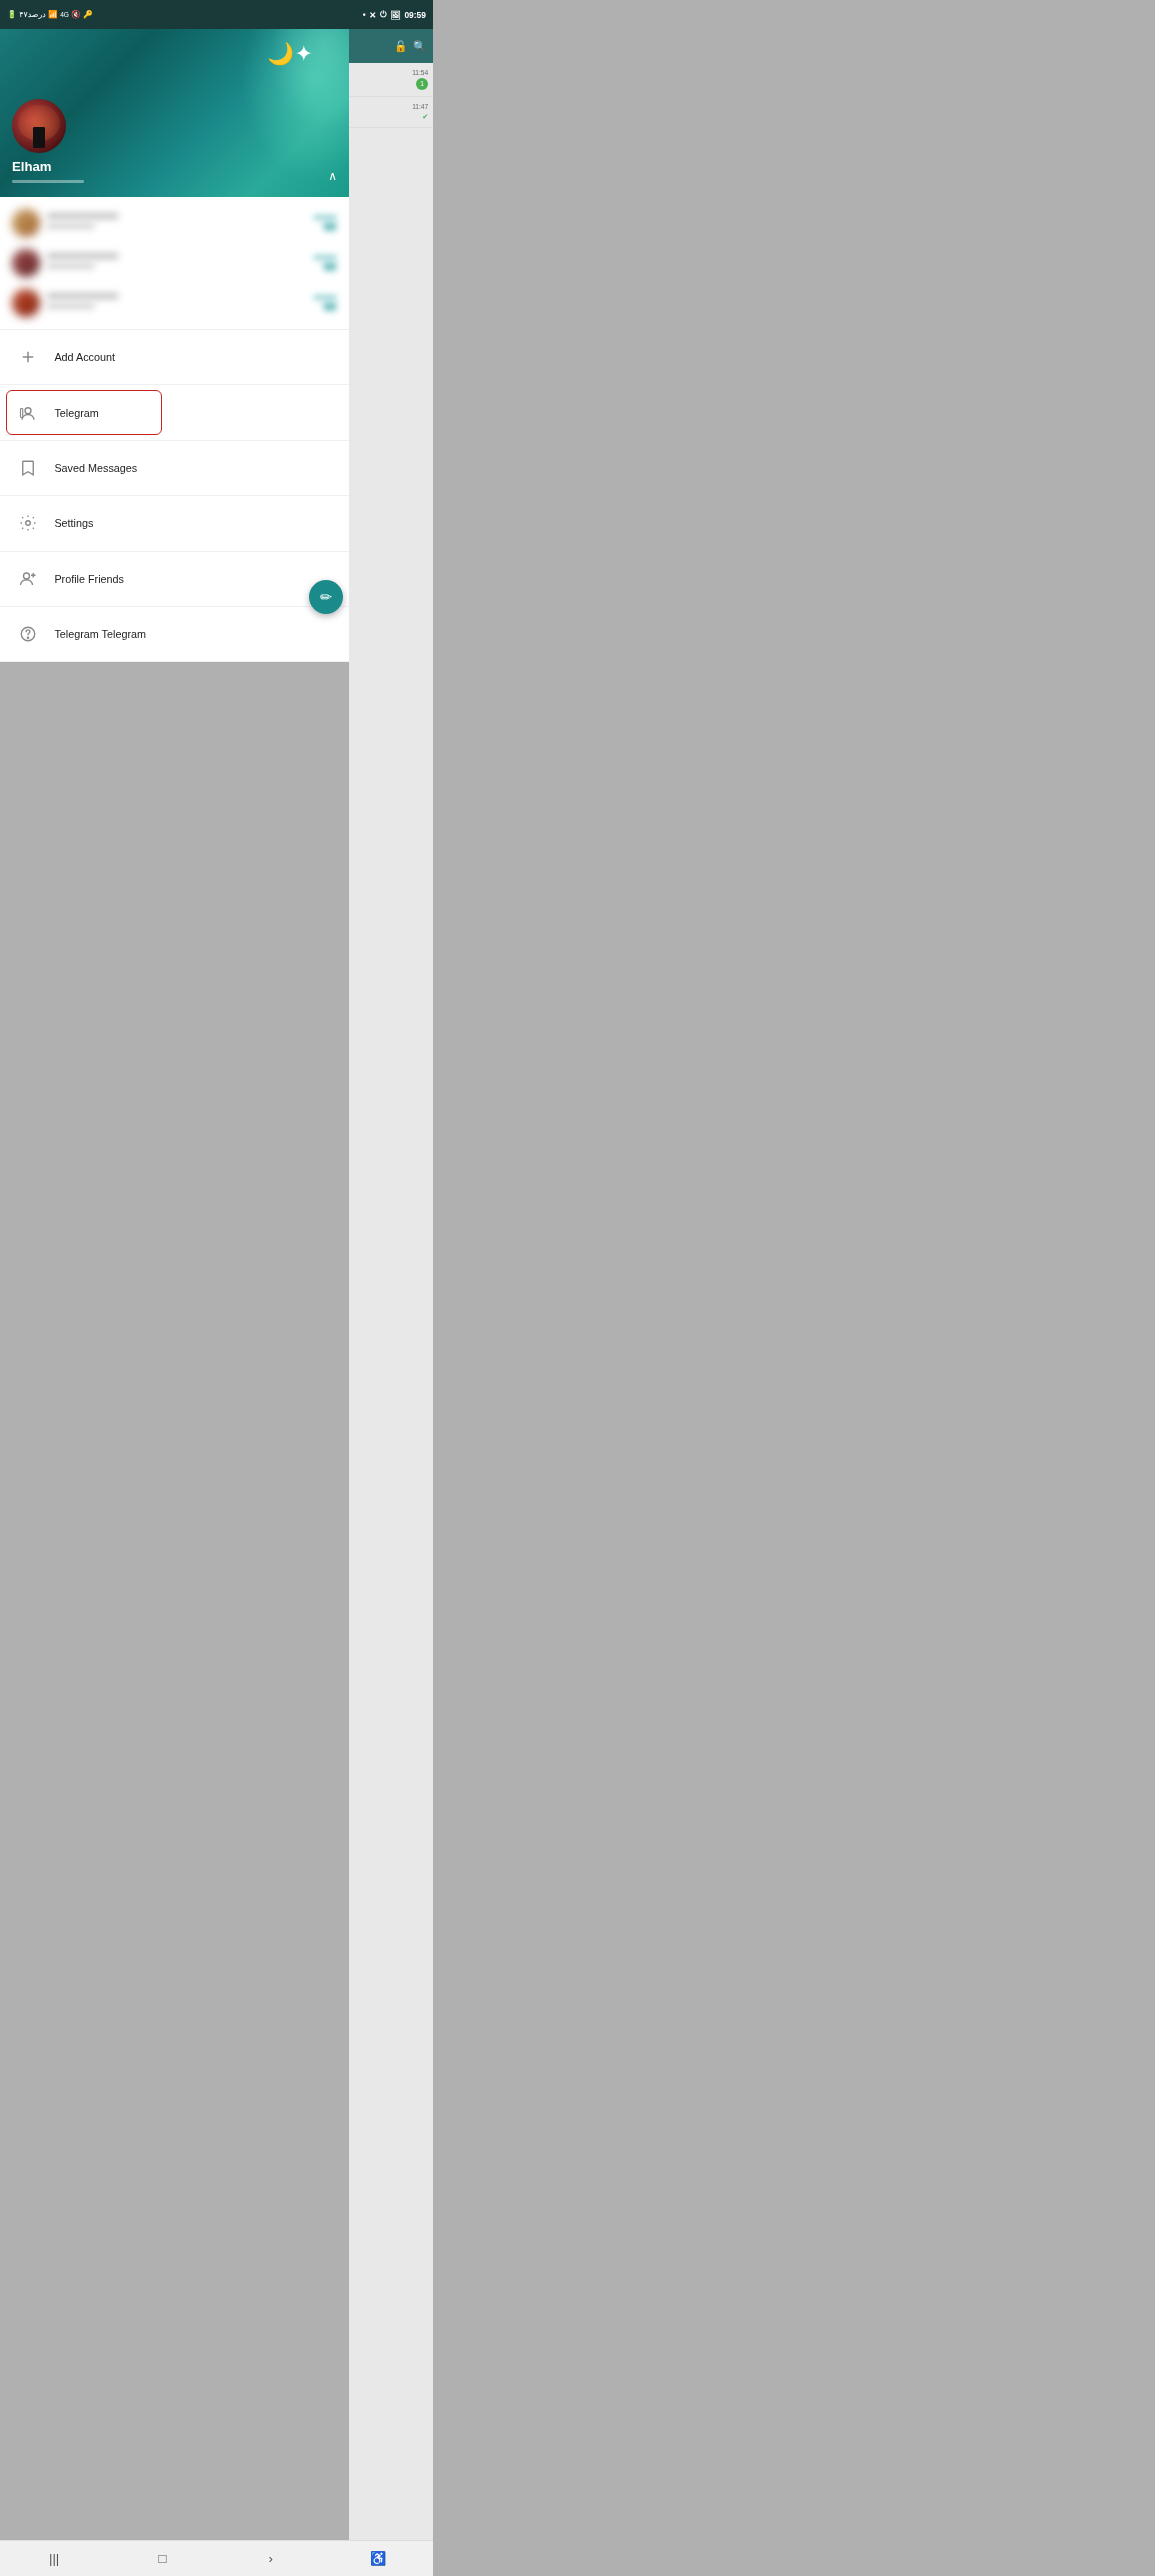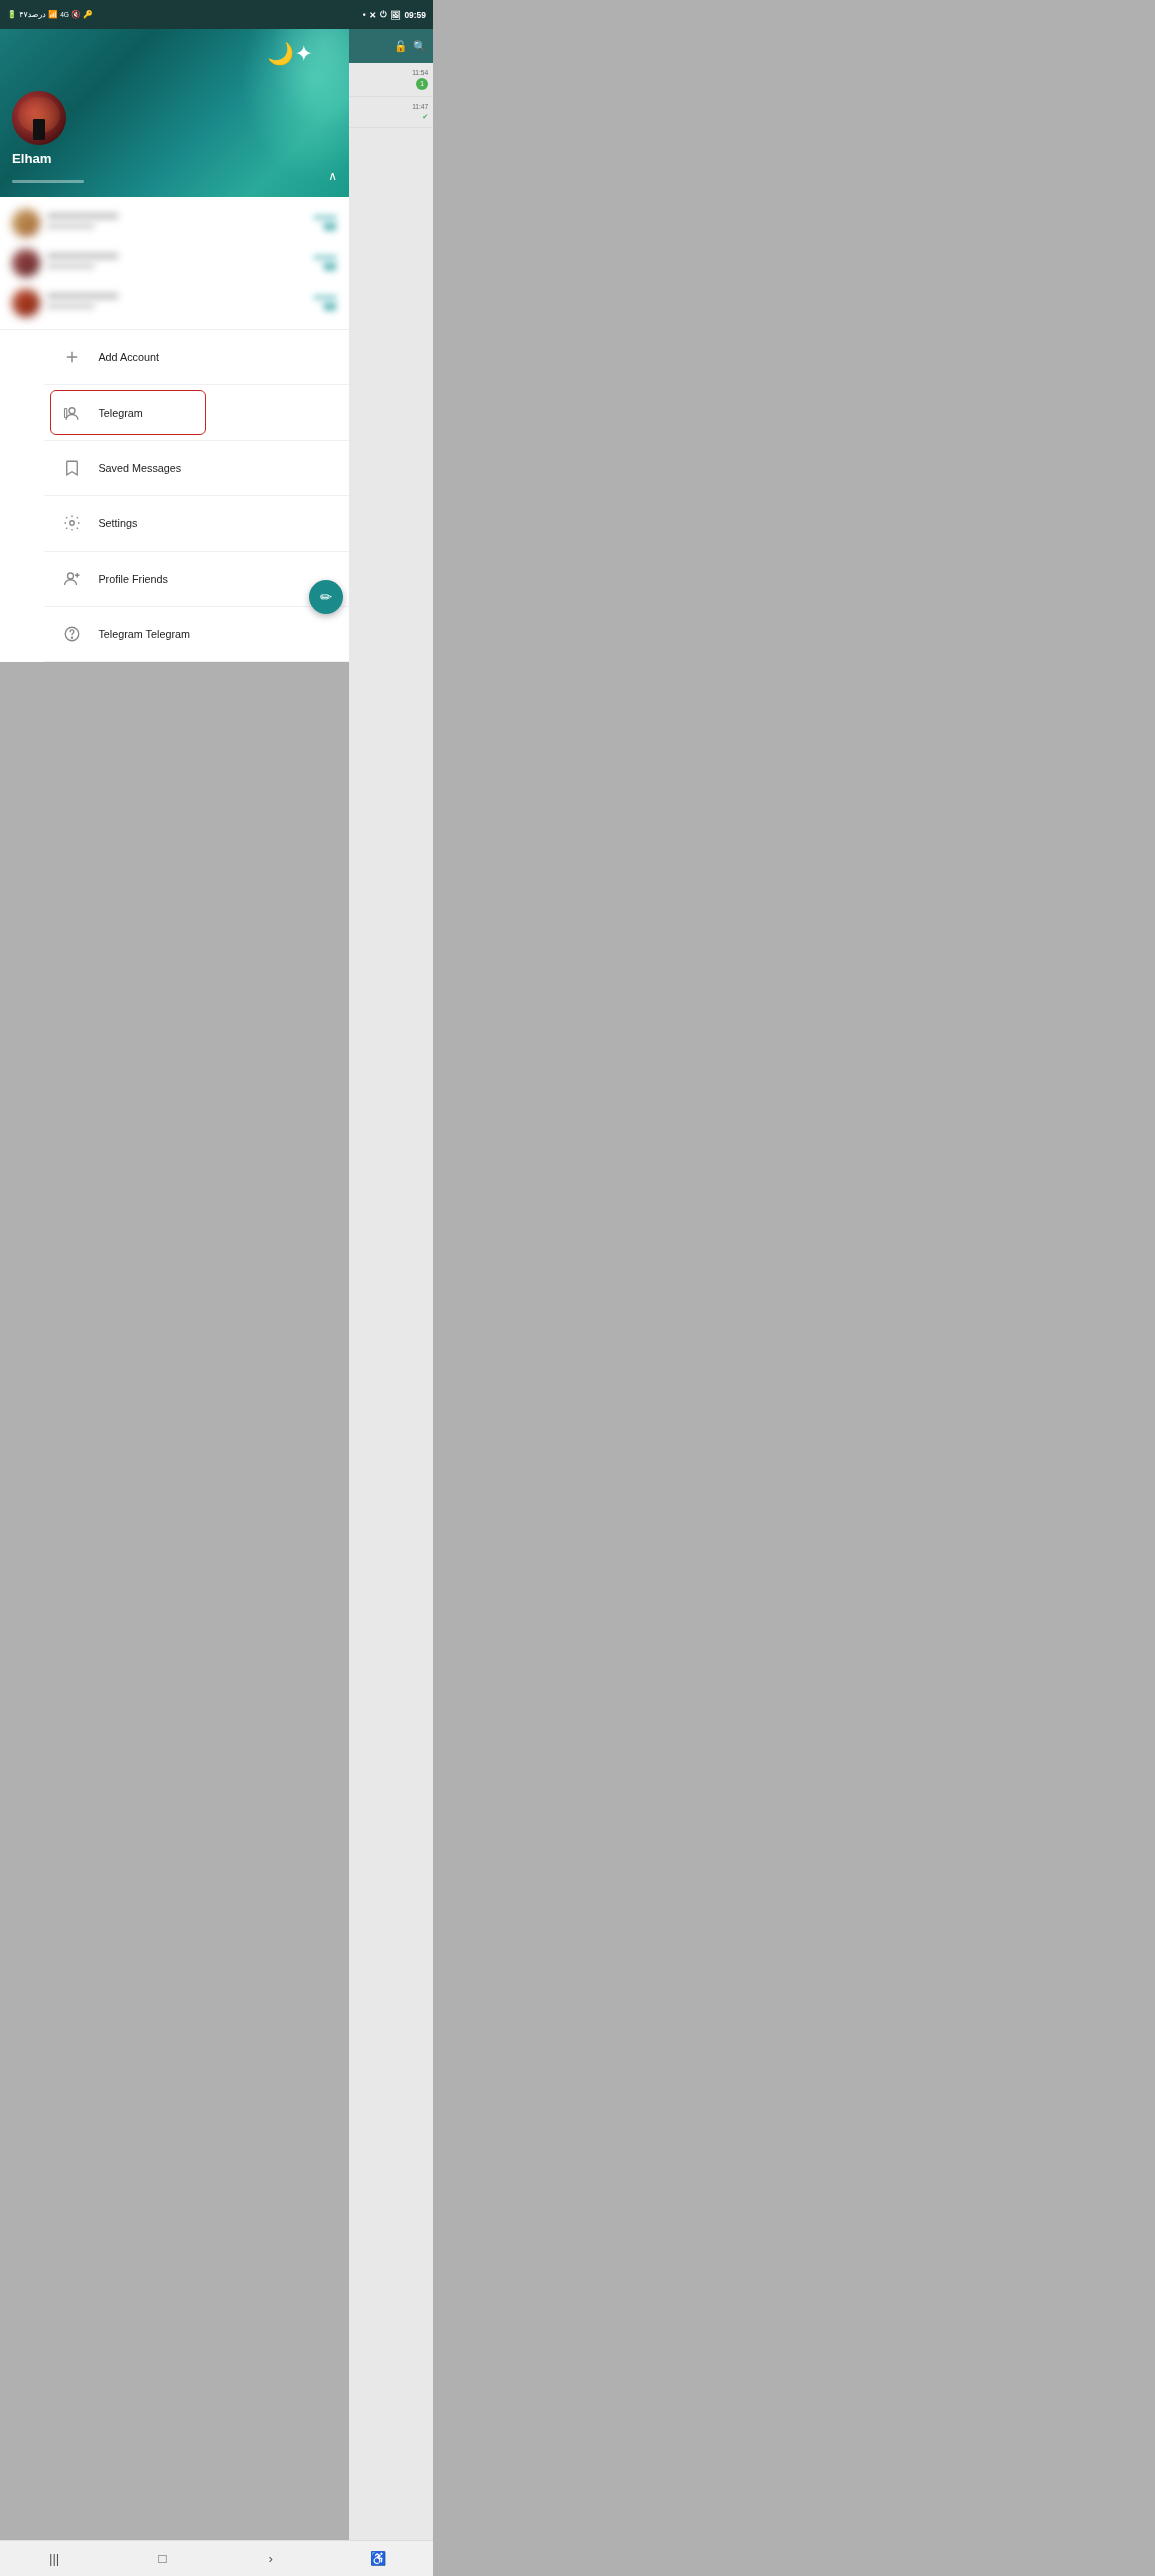--- a/index.html
+++ b/index.html
@@ -188,21 +188,21 @@
       right: 6px;
       bottom: 12px;
       background: radial-gradient(circle at 50% 60%, rgba(200,100,50,0.6), transparent);
       border-radius: 50%;
     }
 
     .drawer-username {
       color: white;
       font-size: 13.2px;
       font-weight: bold;
-      margin-bottom: 14px;
+      margin-bottom: 6px;
     }
 
     .drawer-progress {
       width: 72px;
       height: 2.4px;
       background: rgba(255,255,255,0.4);
       border-radius: 1.2px;
       margin-bottom: 2.4px;
     }
 
@@ -276,21 +276,20 @@
       height: 8.4px;
       background: #70c0c0;
       border-radius: 4.8px;
       filter: blur(3px);
     }
 
     
     .menu-section {
       flex: 1;
       background: white;
-      margin-left: 44px;
     }
 
     .menu-item {
       display: flex;
       align-items: center;
       padding: 13.2px 14.4px;
       border-bottom: 0.6px solid #f0f0f0;
       cursor: pointer;
       position: relative;
     }

